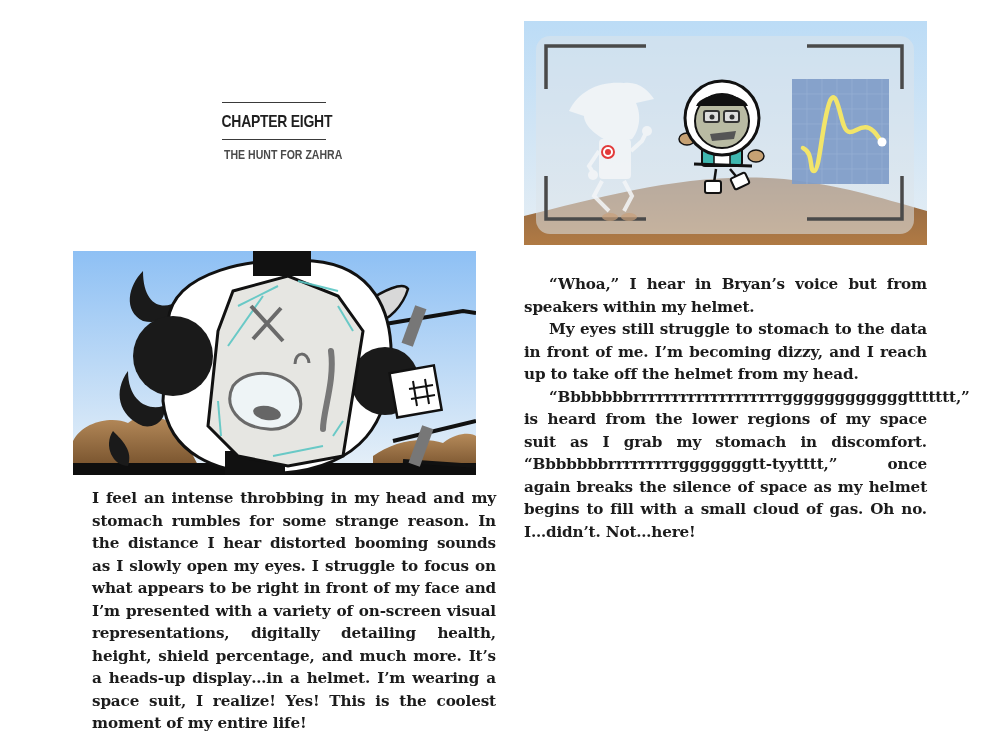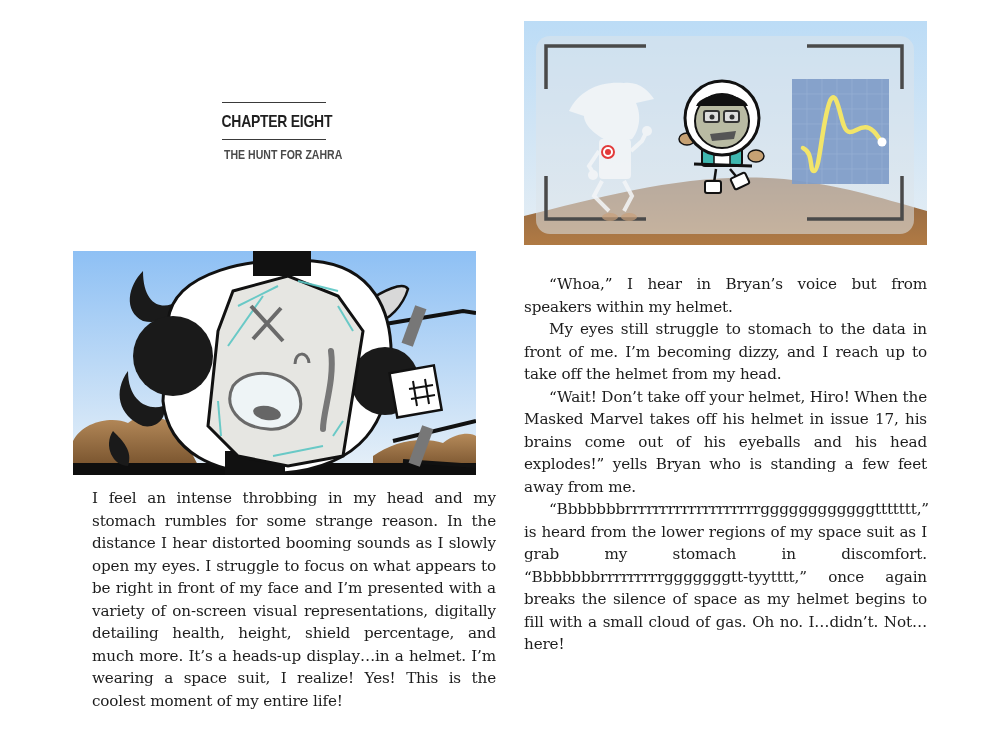--- a/index.html
+++ b/index.html
@@ -21,20 +21,21 @@
     transform: scaleX(0.78); transform-origin: center; white-space: nowrap;
   }
   .illustration { position: absolute; overflow: hidden; }
   .illustration svg { display: block; }
   #ill-1 { left: 73px; top: 251px; width: 403px; height: 224px; }
   #ill-2 { left: 524px; top: 21px; width: 403px; height: 224px; }
 
   .text-col {
     position: absolute; font-size: 15.2px; line-height: 22.5px; text-align: justify;
     letter-spacing: -0.15px;
+    font-weight: bold;
   }
   .text-col p { margin: 0; }
   #col-left { left: 73px; top: 487px; width: 404px; margin-left: 19px; }
   #col-right { left: 524px; top: 273px; width: 403px; }
   #col-right p { text-indent: 25px; }
 </style>
 </head>
 <body>
 
 <div class="chapter-head">
@@ -185,15 +186,14 @@
   </svg>
 </div>
 
 <div class="text-col" id="col-left">
   <p>I feel an intense throbbing in my head and my stomach rumbles for some strange reason. In the distance I hear distorted booming sounds as I slowly open my eyes. I struggle to focus on what appears to be right in front of my face and I’m presented with a variety of on-screen visual representations, digitally detailing health, height, shield percentage, and much more. It’s a heads-up display…in a helmet. I’m wearing a space suit, I realize! Yes! This is the coolest moment of my entire life!</p>
 </div>
 
 <div class="text-col" id="col-right">
   <p>“Whoa,” I hear in Bryan’s voice but from speakers within my helmet.</p>
   <p>My eyes still struggle to stomach to the data in front of me. I’m becoming dizzy, and I reach up to take off the helmet from my head.</p>
-  <p>“Wait! Don’t take off your helmet, Hiro! When the Masked Marvel takes off his helmet in issue 17, his brains come out of his eyeballs and his head explodes!” yells Bryan who is standing a few feet away from me.</p>
   <p>“Bbbbbbbrrrrrrrrrrrrrrrrrrrggggggggggggttttttt,” is heard from the lower regions of my space suit as I grab my stomach in discomfort. “Bbbbbbbrrrrrrrrrgggggggtt-tyytttt,” once again breaks the silence of space as my helmet begins to fill with a small cloud of gas. Oh no. I…didn’t. Not…here!</p>
 </div>
 
 </body></html>

